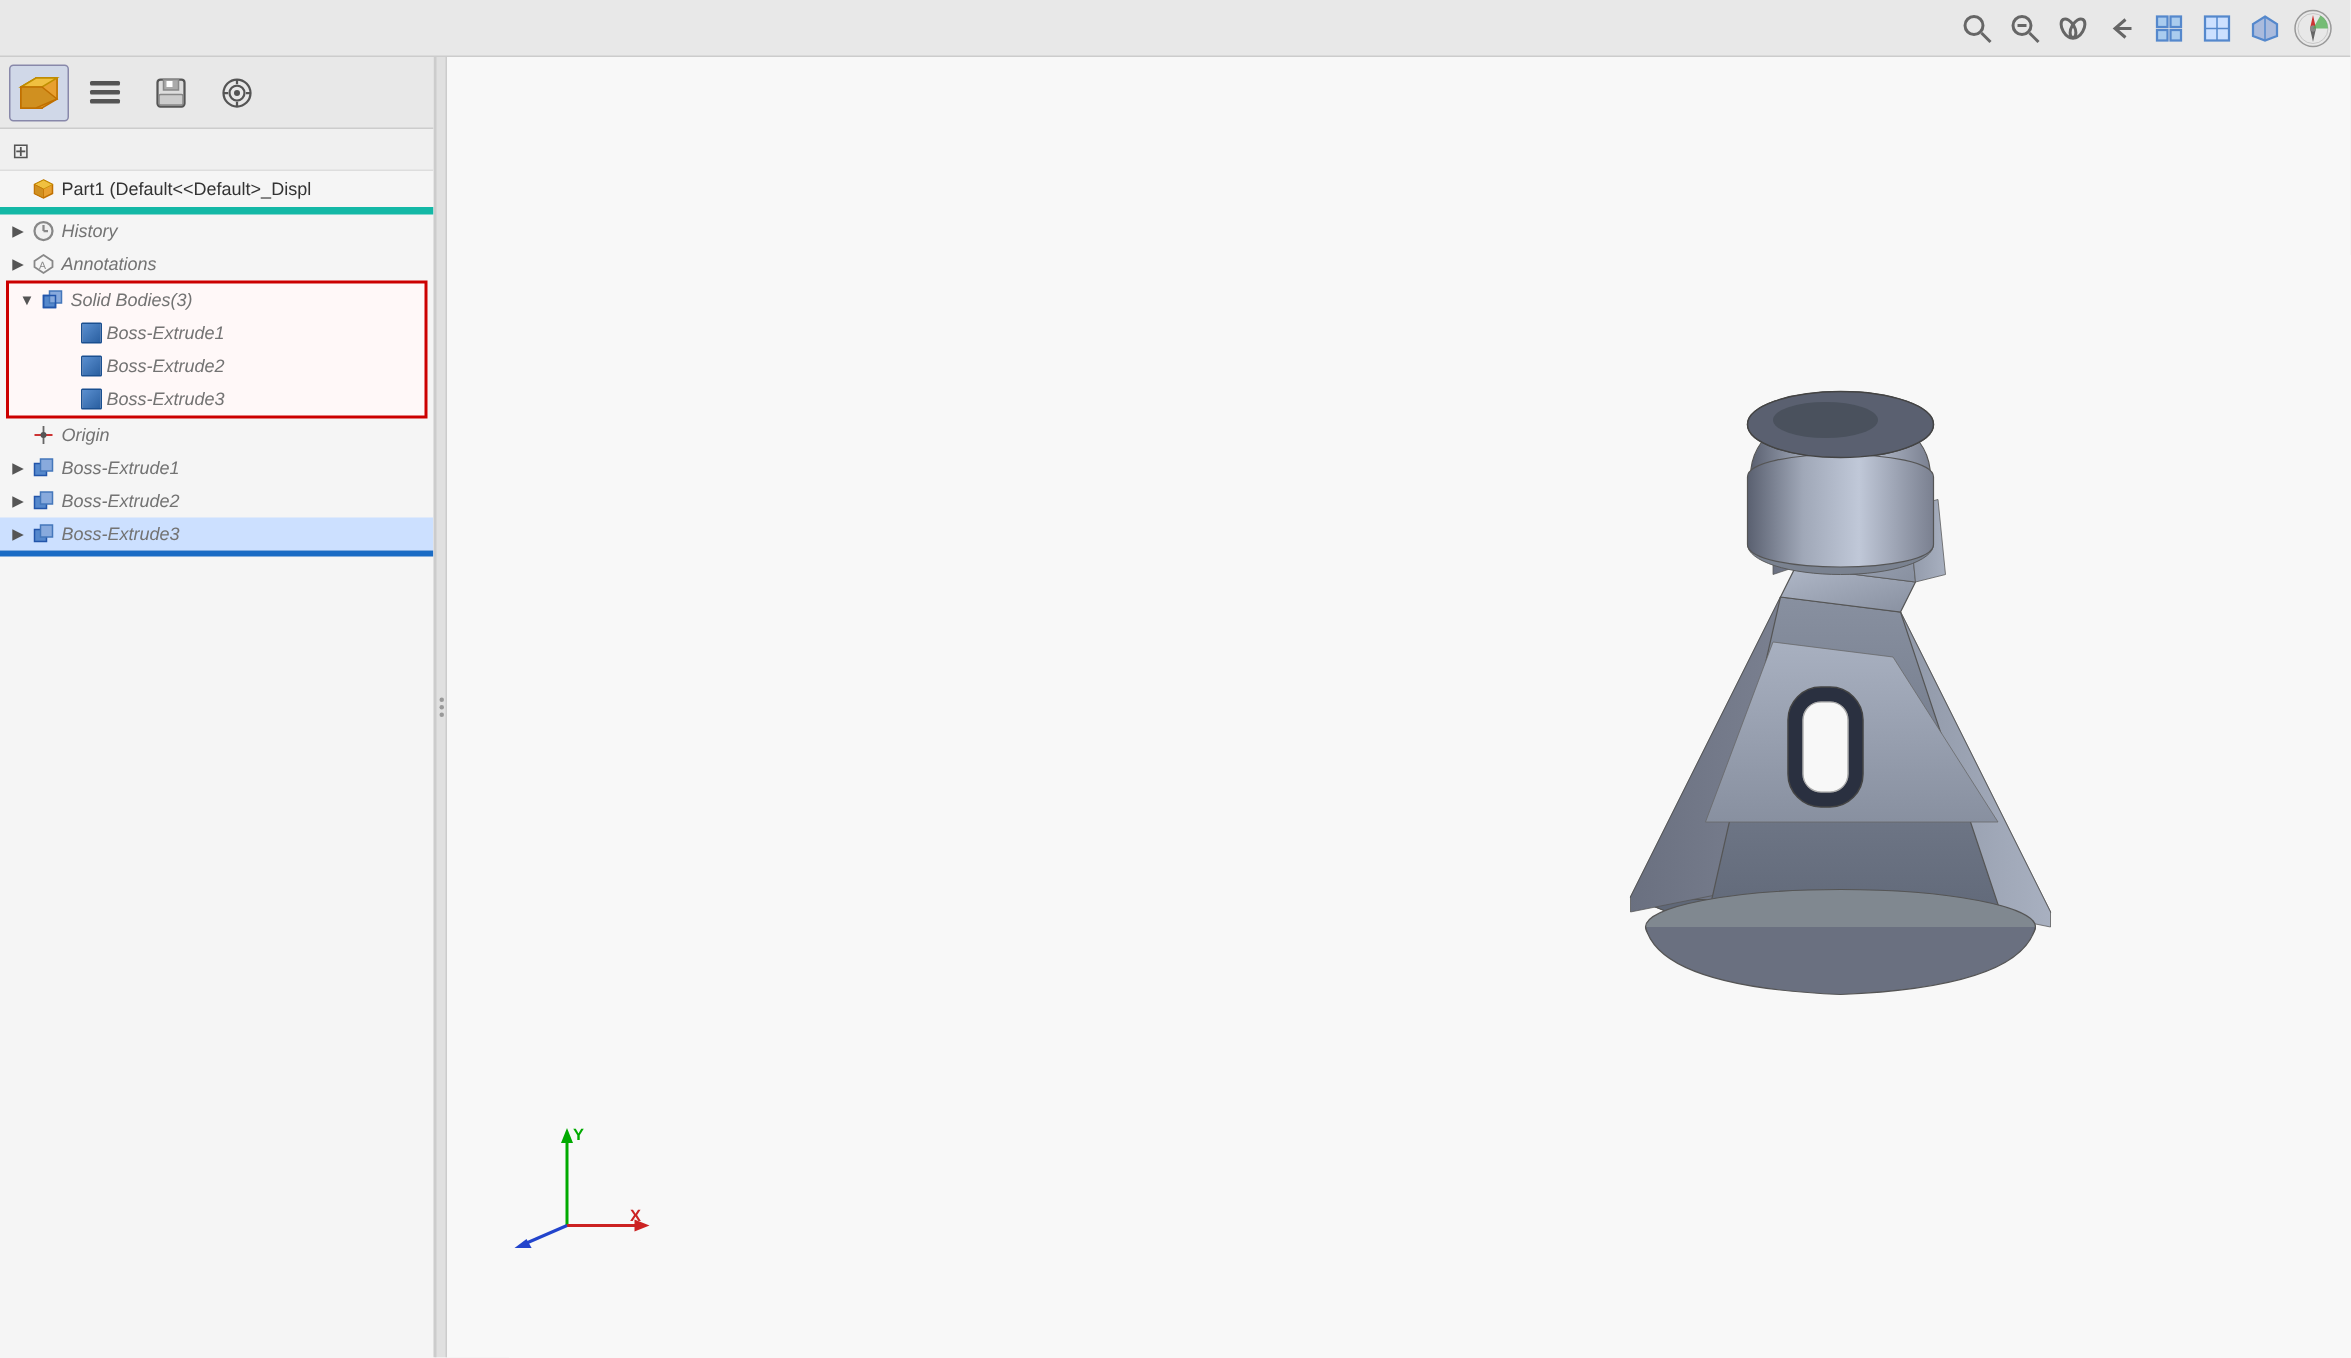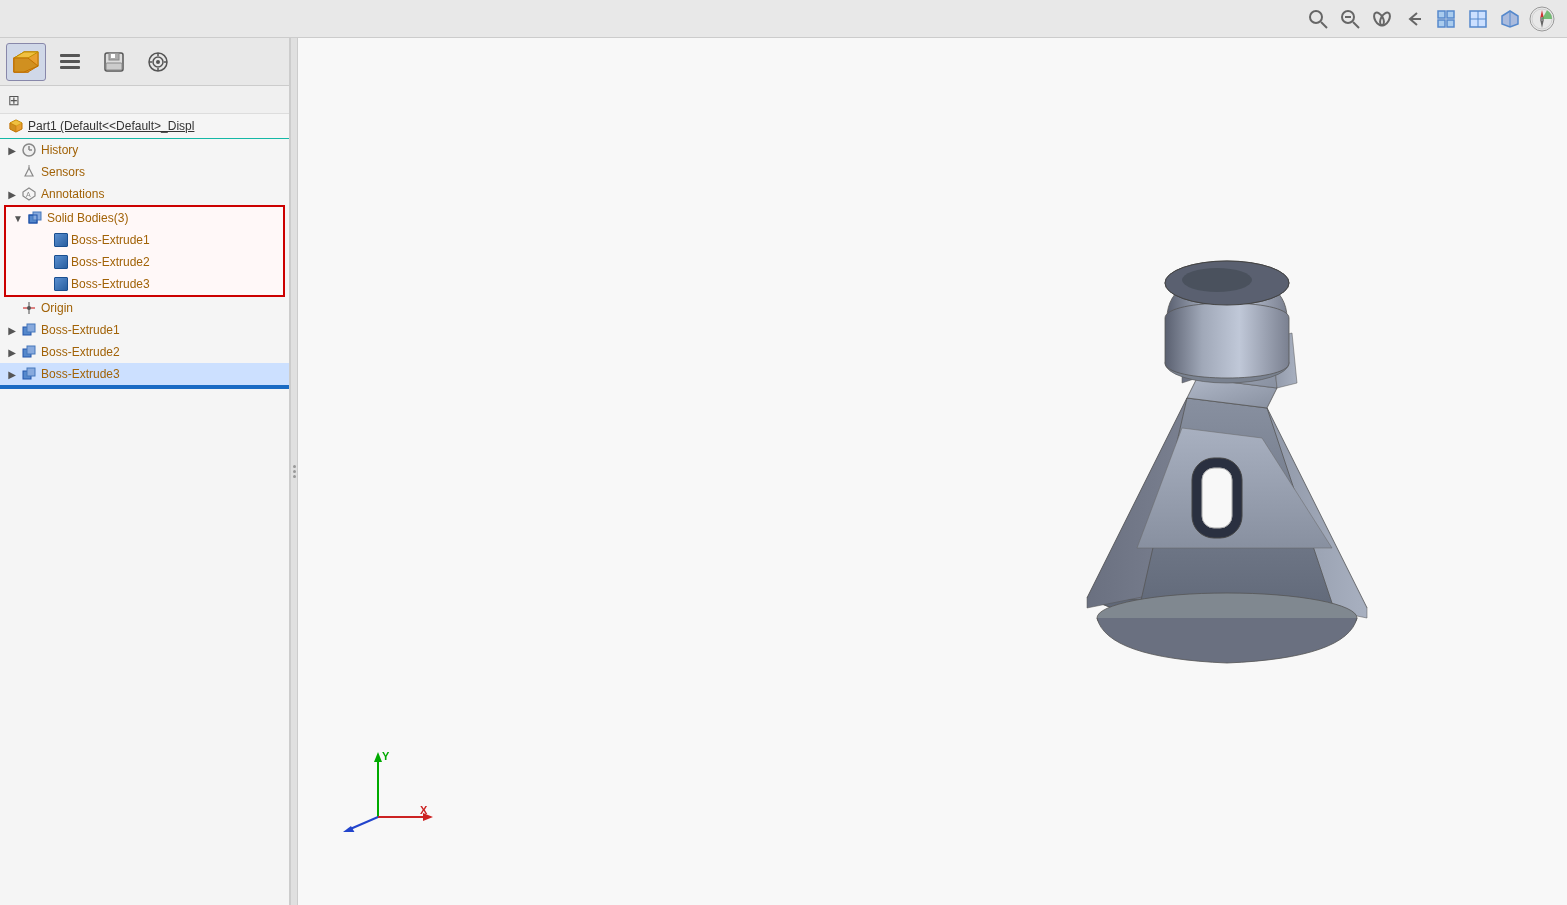--- a/index.html
+++ b/index.html
@@ -91,29 +91,28 @@
       height: 28px;
       background: #f0f0f0;
       border-bottom: 1px solid #ddd;
       display: flex;
       align-items: center;
       padding: 0 8px;
     }
 
     
     .part-header {
-      padding: 4px 8px;
+      padding: 4px 21px;
       display: flex;
       align-items: center;
       gap: 4px;
       font-size: 12px;
       color: #333;
       background: #f5f5f5;
-      border-bottom: 1px solid #14b8a6;
-      text-decoration: underline;
+      border-bottom: 5px solid #14b8a6;
     }
 
     
     .tree-container {
       flex: 1;
       overflow-y: auto;
       overflow-x: hidden;
       padding-bottom: 10px;
     }
     .tree-item {
@@ -142,21 +141,22 @@
       height: 18px;
       display: flex;
       align-items: center;
       justify-content: center;
       flex-shrink: 0;
       margin-right: 3px;
     }
 
     .tree-label {
       font-size: 12px;
-      color: #a16207;
+      color: #737373;
+      font-style: italic;
     }
     .indent-2 { padding-left: 32px; }
 
     
     .solid-bodies-group {
       border: 2px solid #cc0000;
       margin: 0 4px;
       background: #fff8f8;
     }
     .solid-bodies-group .tree-item {
@@ -358,30 +358,20 @@
         <div class="tree-icon">
           <svg width="16" height="16" viewBox="0 0 16 16" fill="none">
             <circle cx="8" cy="8" r="6" stroke="#888" stroke-width="1.5" fill="#f0f0f0"></circle>
             <line x1="8" y1="8" x2="8" y2="4" stroke="#888" stroke-width="1.5"></line>
             <line x1="8" y1="8" x2="11" y2="8" stroke="#888" stroke-width="1.5"></line>
           </svg>
         </div>
         <span class="tree-label">History</span>
       </div>
 
-      <div class="tree-item">
-        <div class="tree-expand" style="visibility:hidden;">▶</div>
-        <div class="tree-icon">
-          <svg width="16" height="16" viewBox="0 0 16 16" fill="none">
-            <path d="M4 12 L8 4 L12 12 Z" stroke="#888" stroke-width="1.2" fill="none"></path>
-            <line x1="8" y1="4" x2="8" y2="1" stroke="#888" stroke-width="1"></line>
-          </svg>
-        </div>
-        <span class="tree-label">Sensors</span>
-      </div>
 
       <div class="tree-item">
         <div class="tree-expand">▶</div>
         <div class="tree-icon">
           <svg width="16" height="16" viewBox="0 0 16 16" fill="none">
             <polygon points="8,2 14,6 14,10 8,14 2,10 2,6" stroke="#888" stroke-width="1.2" fill="none"></polygon>
             <text x="5" y="11" font-size="7" fill="#888">A</text>
           </svg>
         </div>
         <span class="tree-label">Annotations</span>

